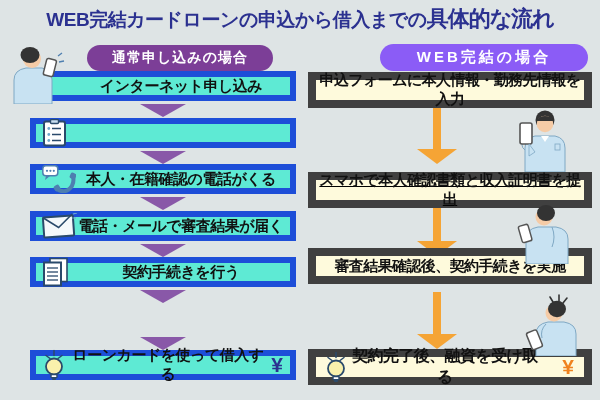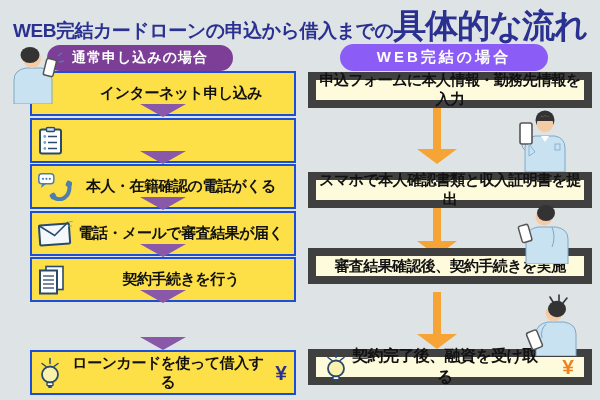--- a/index.html
+++ b/index.html
@@ -9,32 +9,32 @@
     background:#dee4e5;
     font-family:"Liberation Sans","DejaVu Sans",sans-serif;
   }
   
   .title{
     position:absolute;top:4px;left:0;width:600px;height:36px;
     display:flex;justify-content:center;align-items:baseline;
     white-space:nowrap;color:#2b3190;font-weight:800;
   }
   .title .t-main{font-size:19px;letter-spacing:-0.5px;}
-  .title .t-emph{font-size:33px;letter-spacing:-1px;}
+  .title .t-emph{font-size:22px;letter-spacing:-1px;}
   
   .pill{
     position:absolute;display:flex;align-items:center;justify-content:center;
-    color:#fff;font-weight:bold;z-index:2;
+    color:#fff;font-weight:bold;z-index:2;margin-left:40px;
   }
   .pill-left{left:47px;top:45px;width:186px;height:26px;background:#7c3e97;border-radius:13px;font-size:14px;letter-spacing:1px;}
   .pill-right{left:340px;top:44px;width:208px;height:27px;background:#8b5cf6;border-radius:14px;font-size:15px;letter-spacing:3px;}
   
   .lbox{
-    position:absolute;left:30px;width:266px;height:45px;
-    background:#fde047;border:2px solid #1d4ed8;
+    position:absolute;left:30px;width:266px;height:30px;
+    background:#5eead4;border:6px solid #1d4ed8;
     display:flex;align-items:center;z-index:1;
   }
   .lbox .lbl{flex:1;text-align:center;font-size:15px;font-weight:bold;color:#111;letter-spacing:-0.5px;}
   .lbox .step-icon{position:absolute;left:6px;top:50%;transform:translateY(-50%);display:flex;}
   .lbox .pad{padding-left:36px;}
   .larrow{
     position:absolute;width:0;height:0;z-index:2;left:140px;
     border-left:23px solid transparent;border-right:23px solid transparent;
     border-top:13px solid #8958a8;
   }
@@ -162,21 +162,21 @@
   <div class="larrow" style="top:290px;"></div>
   <div class="larrow" style="top:337px;"></div>
 
   <div class="pill pill-right">
     <span>WEB完結の場合</span>
   </div>
 
   <div class="rbox" style="top:72px;">
     <span class="lbl">申込フォームに本人情報・勤務先情報を入力</span>
   </div>
-  <div class="rbox" style="top:172px;">
+  <div class="rbox" style="top:172px;text-decoration:underline;">
     <span class="lbl">スマホで本人確認書類と収入証明書を提出</span>
   </div>
   <div class="rbox" style="top:248px;">
     <span class="lbl">審査結果確認後、契約手続きを実施</span>
   </div>
   <div class="rbox rbox4" style="top:349px;">
     <span class="rbulb">
       <svg width="24" height="31" viewBox="0 0 24 31">
         <path d="M4,6 L8,9 M12,1 L12,6 M20,6 L16,9" stroke="#2a4a6b" stroke-width="1.5" stroke-linecap="round"></path>
         <circle cx="12" cy="17" r="8" fill="#f9f1ac" stroke="#2a4a6b" stroke-width="1.8"></circle>

